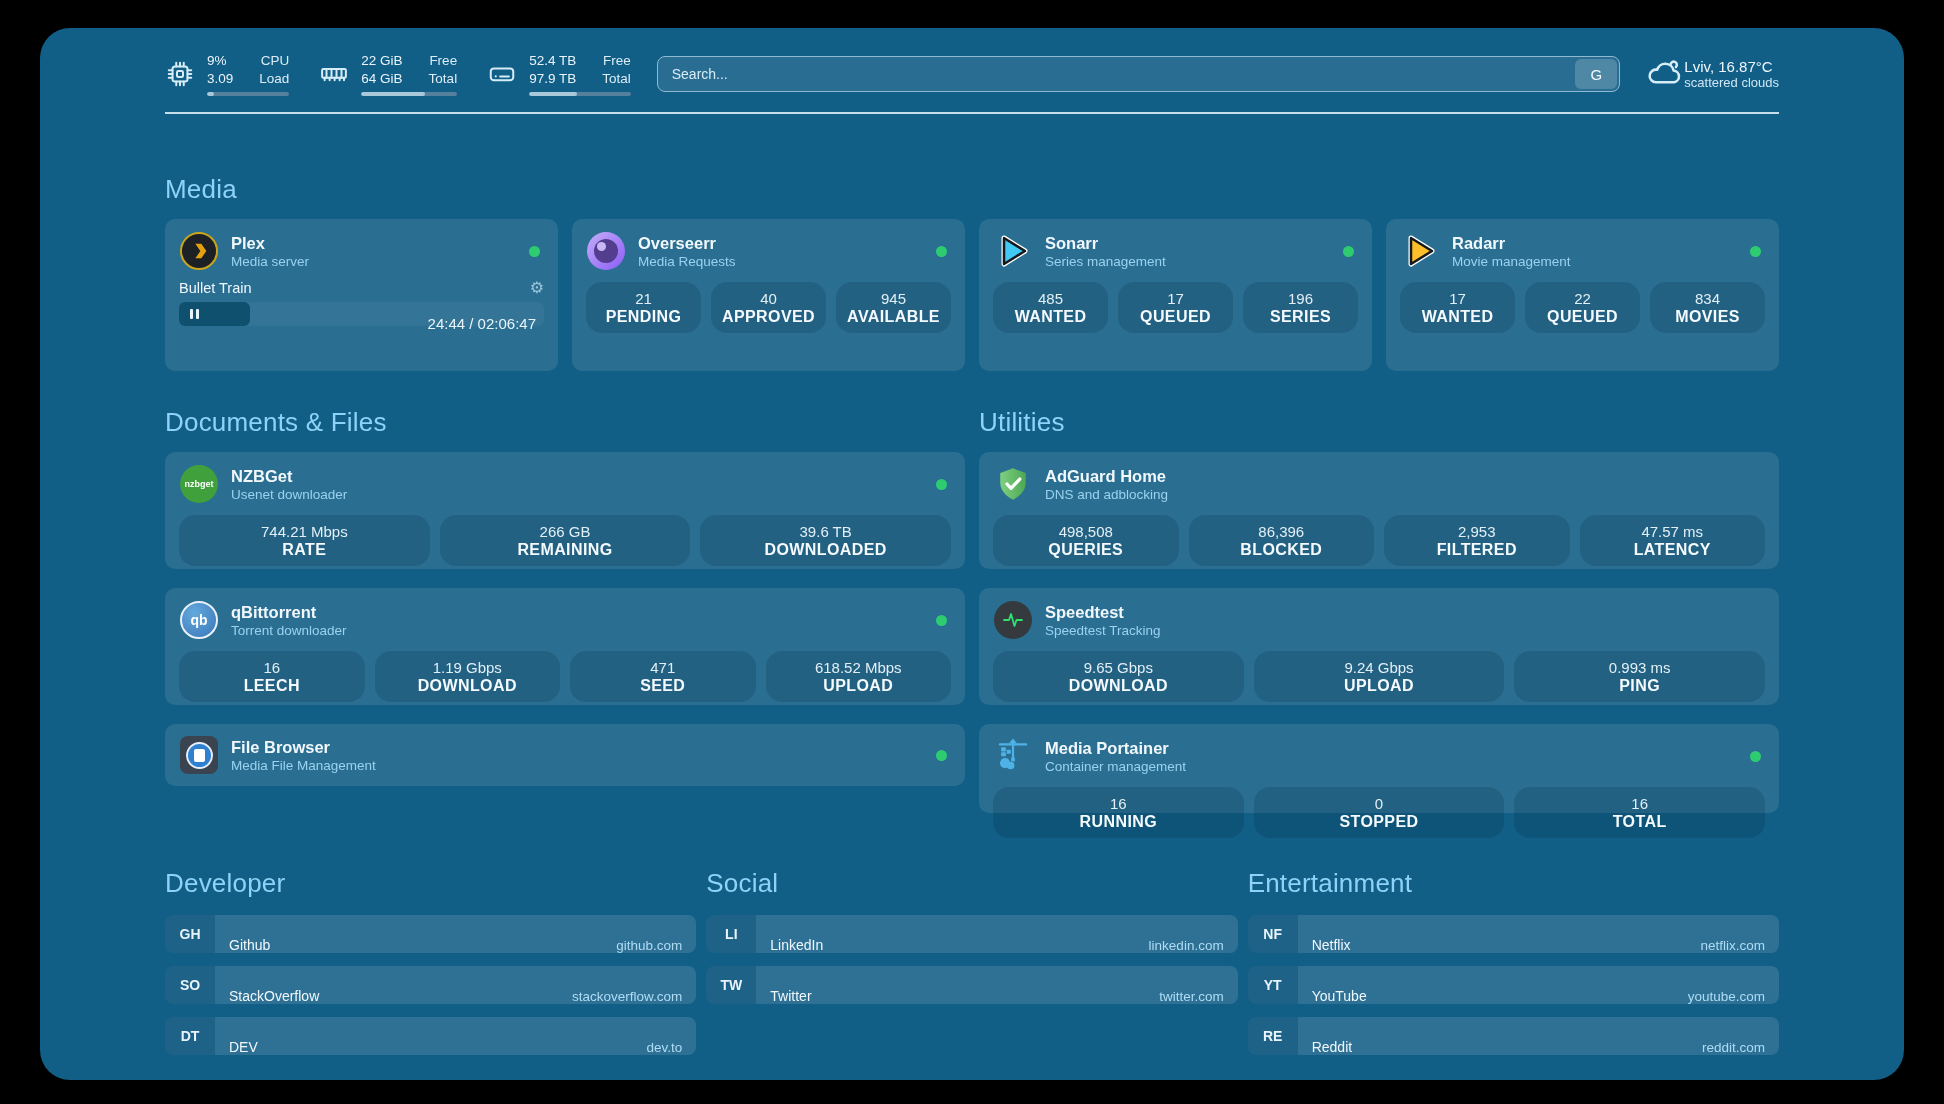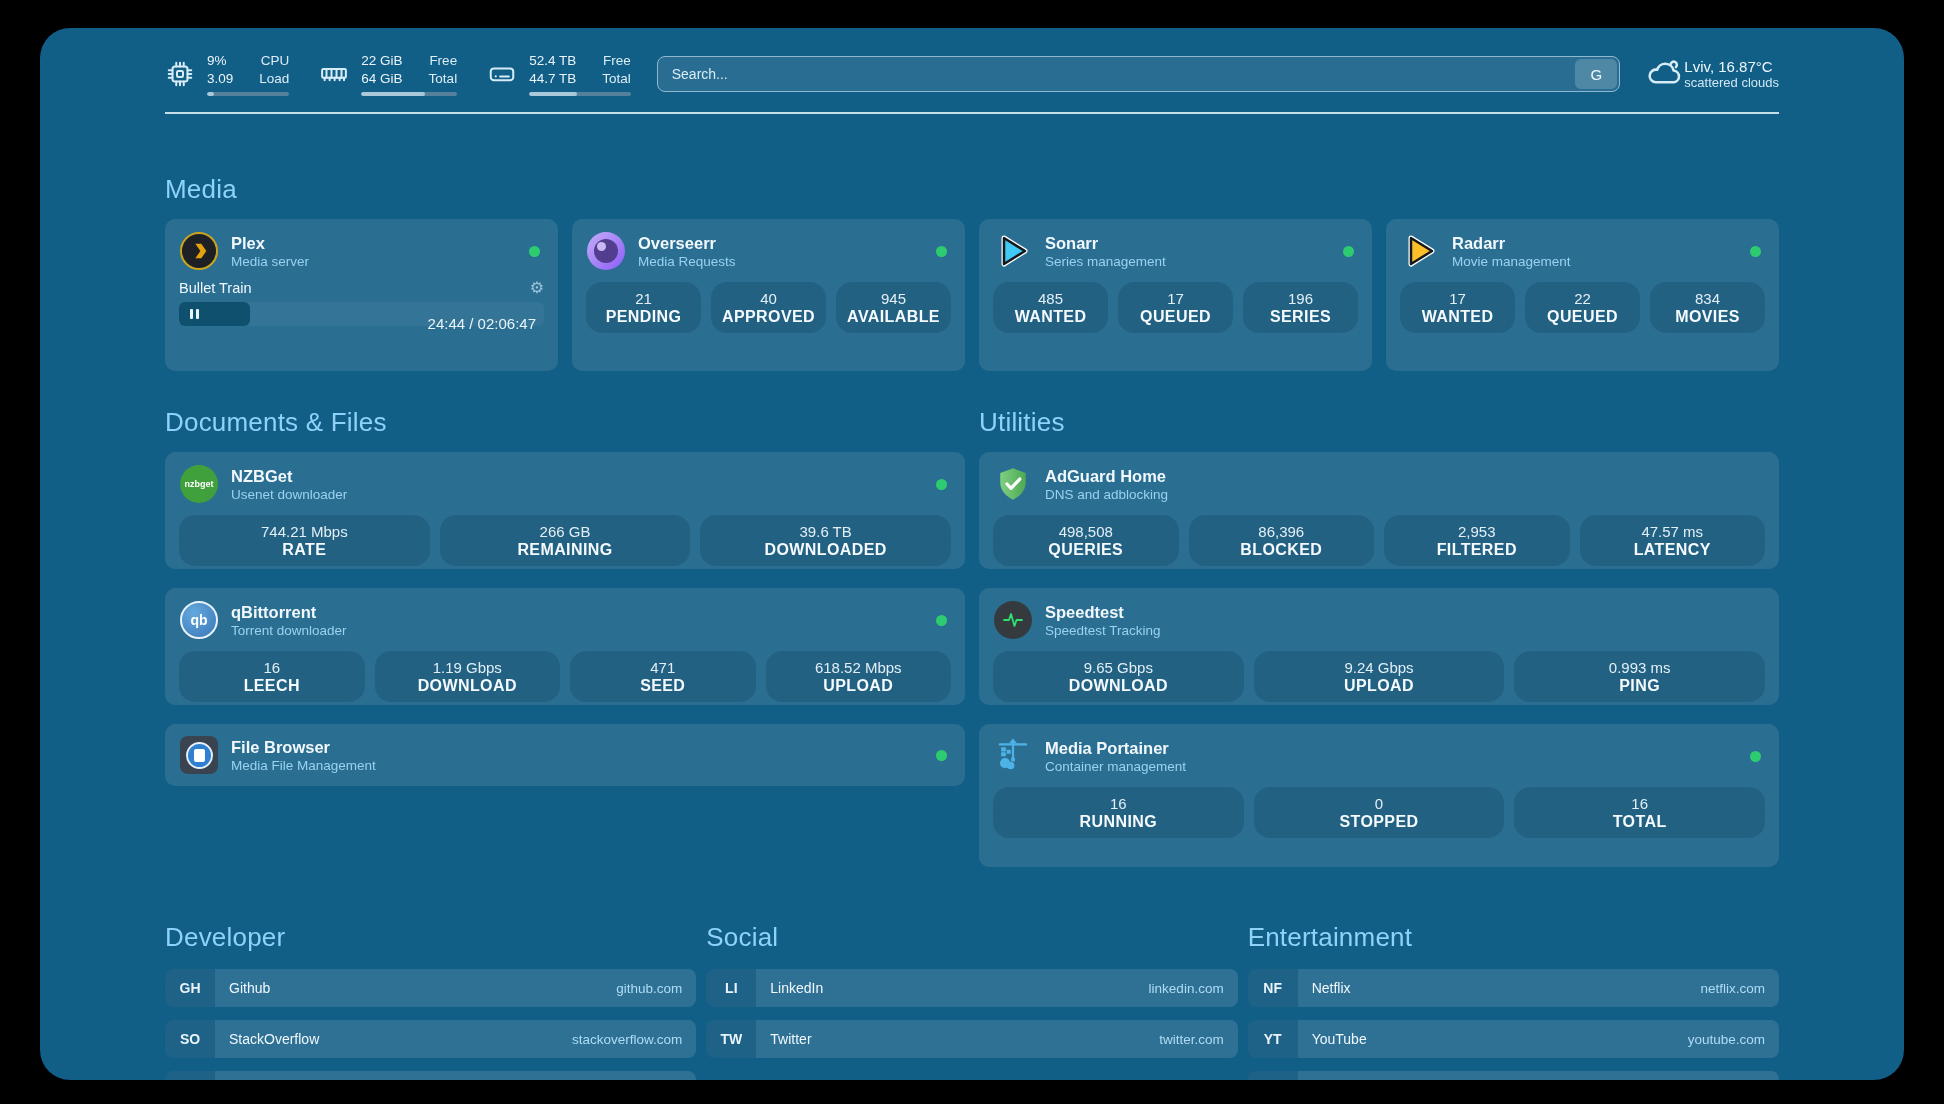--- a/index.html
+++ b/index.html
@@ -46,21 +46,21 @@
   .media-grid { display:grid; grid-template-columns:repeat(4,1fr); gap:14px; margin-top:14px; }
   .two-col { display:grid; grid-template-columns:1fr 1fr; gap:14px; margin-top:36px; }
   .col-stack { display:flex; flex-direction:column; }
   .col-stack .cards { display:flex; flex-direction:column; gap:19px; margin-top:14px; }
 
   .card { background:#2a6e92; border-radius:10px; padding:12px 14px; }
   .card-media { height:152px; }
   .card-stats3, .card-stats4 { height:117px; }
   .card-slim { height:62px; display:flex; align-items:center; }
   .card-slim .card-head { width:100%; }
-  .card-tall { height:143px; }
+  .card-tall { height:89px; }
 
   .card-head { display:flex; align-items:center; gap:12px; }
   .card-titles { flex:1; min-width:0; }
   .card-title { color:#f1f8fc; font-size:16.5px; font-weight:600; line-height:20px; }
   .card-subtitle { color:#9ad2ef; font-size:13.5px; line-height:17px; }
   .status-dot { width:11px; height:11px; border-radius:50%; background:var(--status-color,#2ecc71); flex:none; margin-right:4px; }
 
   .stats-grid { display:grid; gap:10px; margin-top:11px; }
   .cols-3 { grid-template-columns:repeat(3,1fr); }
   .cols-4 { grid-template-columns:repeat(4,1fr); }
@@ -92,21 +92,21 @@
   .player-bar { position:relative; margin-top:6px; height:24px; border-radius:6px; background:rgba(255,255,255,0.05); }
   .player-fill { position:absolute; left:0; top:0; bottom:0; background:#10506f; border-radius:6px; display:flex; align-items:center; padding-left:11px; gap:3px; }
   .pause-bar { width:3px; height:10px; background:#e9f4fa; border-radius:1px; }
   .player-time { position:absolute; right:8px; top:18px; bottom:0; display:flex; align-items:center; color:#e8f4fa; font-size:15px; }
 
   
   .bookmarks { display:grid; grid-template-columns:repeat(3,1fr); gap:10px; margin-top:55px; }
   .bm-rows { display:flex; flex-direction:column; gap:13px; margin-top:16px; }
   .bookmark { display:flex; height:38px; border-radius:8px; overflow:hidden; text-decoration:none; cursor:pointer; }
   .bm-abbr { width:50px; flex:none; background:#1e6288; color:#e8f3fa; font-size:14px; font-weight:600; display:flex; align-items:center; justify-content:center; }
-  .bm-body { flex:1; background:#2e7195; display:flex; align-items:center; justify-content:space-between; padding:0 14px; }
+  .bm-body { flex:1; background:#2e7195; display:flex; align-items:flex-end; justify-content:space-between; padding:0 14px; }
   .bm-name { color:#f1f8fc; font-size:14px; }
   .bm-url { color:#afdcf4; font-size:13.5px; }
 
   svg.line-icon { stroke:#d6ecf7; fill:none; stroke-width:1.6; stroke-linecap:round; stroke-linejoin:round; }
 </style>
 </head>
 <body>
 
 <div class="dashboard">
 
@@ -159,21 +159,21 @@
           <svg class="line-icon" width="30" height="30" viewBox="0 0 24 24">
             <rect x="3" y="7.5" width="18" height="9.5" rx="2.5"></rect>
             <circle cx="7" cy="13.8" r="0.9" fill="#d6ecf7" stroke="none"></circle>
             <path d="M10.5 14h7"></path>
           </svg>
         </span>
         <div class="metric-body">
           <div class="metric-grid">
             <span class="m-val">52.4 TB</span>
             <span class="m-lab">Free</span>
-            <span class="m-val">44.7 TB</span>
+            <span class="m-val">97.9 TB</span>
             <span class="m-lab">Total</span>
           </div>
           <div class="metric-bar">
               <div style="width: 47%;"></div>
             </div>
         </div>
       </div>
     </div>
 
     <div class="search-wrap">

